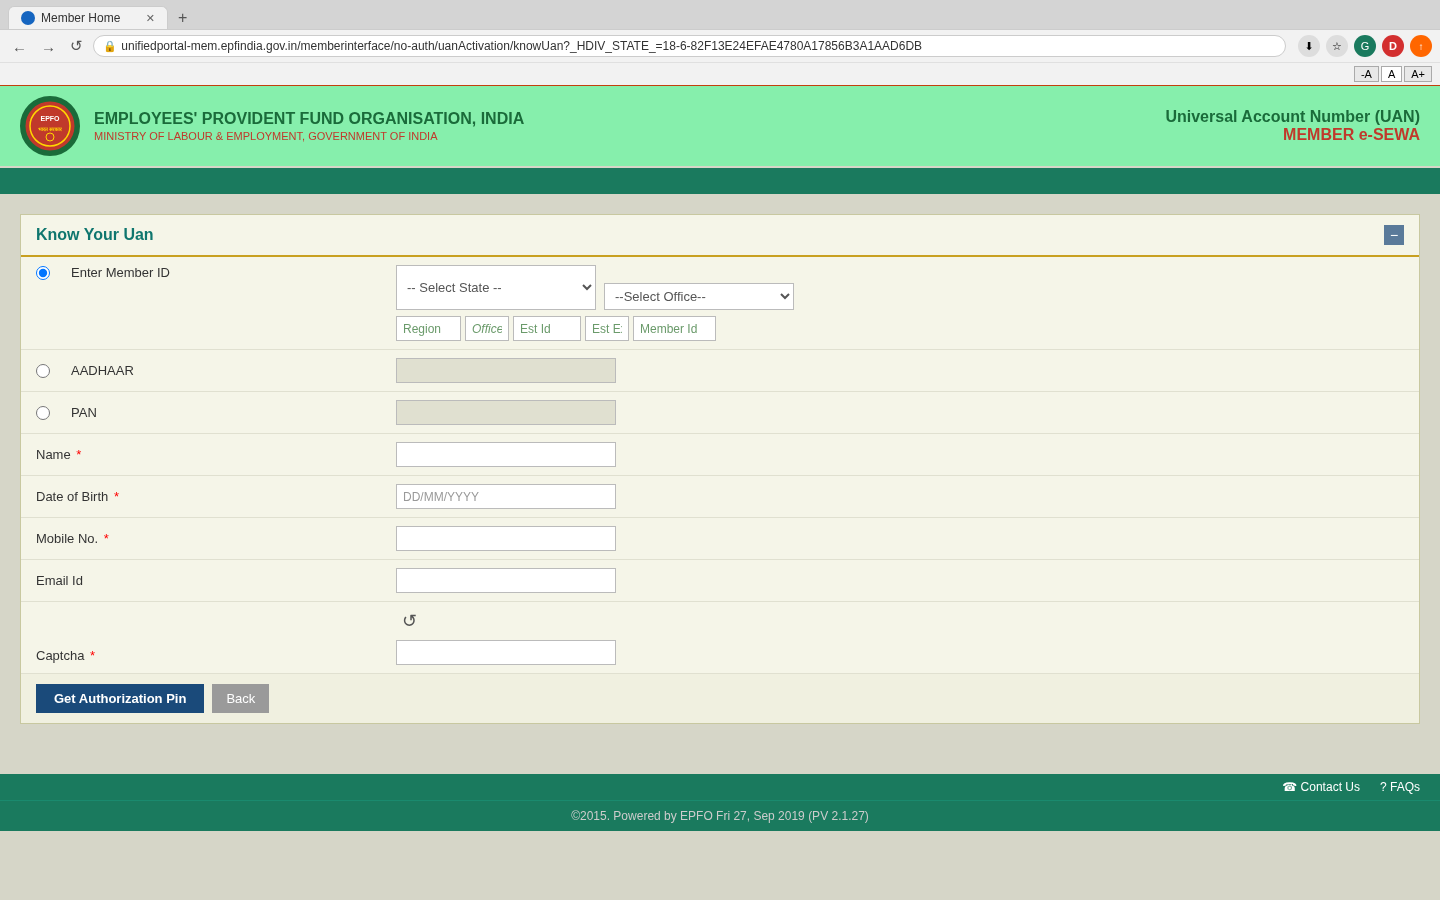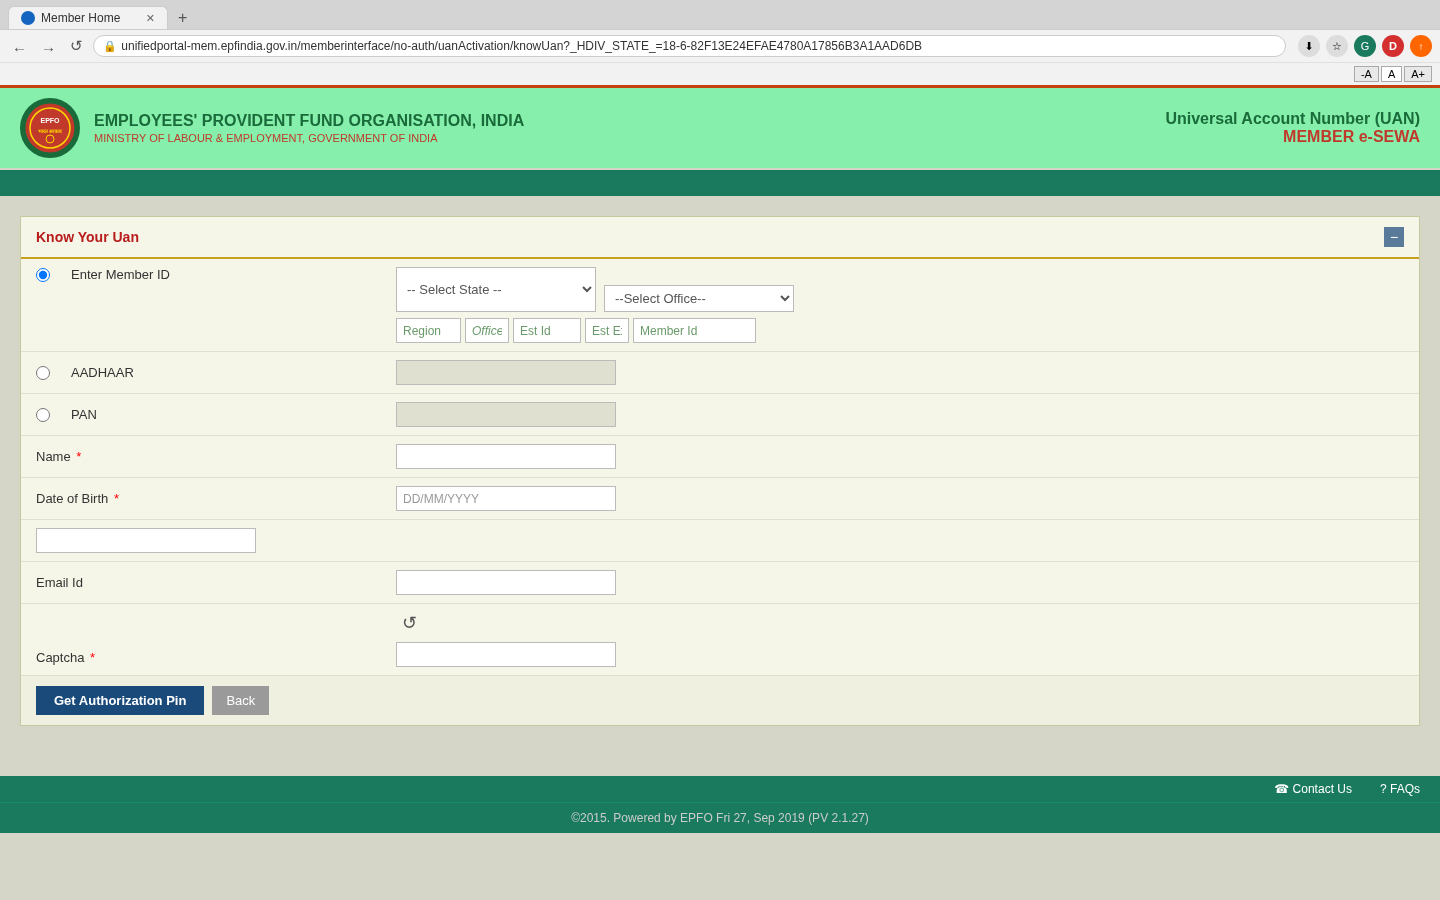--- a/index.html
+++ b/index.html
@@ -1,19 +1,19 @@
 <!DOCTYPE html>
 <html><head>
   <meta charset="utf-8">
   <style>
     * { box-sizing: border-box; margin: 0; padding: 0; }
     body { font-family: Arial, sans-serif; font-size: 13px; background: #d6d6c8; min-height: 900px; }
 
     
-    .browser-chrome { background: #fdba74; border-bottom: 3px solid #c2410c; }
+    .browser-chrome { background: #fdba74; border-bottom: 1px solid #c2410c; }
     .tab-bar { display: flex; align-items: center; padding: 6px 0 0 8px; background: #d4d4d4; }
     .tab { display: flex; align-items: center; background: #f2f2f2; border: 1px solid #ccc; border-bottom: none; border-radius: 6px 6px 0 0; padding: 4px 12px; font-size: 12px; color: #333; min-width: 160px; }
     .tab .favicon { width: 14px; height: 14px; background: #1565c0; border-radius: 50%; margin-right: 6px; display: inline-block; }
     .tab .close-tab { margin-left: auto; font-size: 11px; color: #666; cursor: pointer; }
     .new-tab { font-size: 16px; color: #555; margin-left: 4px; cursor: pointer; padding: 0 6px; }
 
     .address-bar-row { display: flex; align-items: center; padding: 5px 8px; background: #f2f2f2; border-top: 1px solid #ccc; gap: 6px; }
     .nav-btn { background: none; border: none; font-size: 15px; color: #555; cursor: pointer; padding: 2px 4px; }
     .nav-btn:disabled { color: #bbb; cursor: default; }
     .address-bar { flex: 1; display: flex; align-items: center; background: #fff; border: 1px solid #ccc; border-radius: 12px; padding: 3px 10px; font-size: 12px; color: #333; }
@@ -41,21 +41,21 @@
     .uan-title { color: #1a6b3a; font-size: 16px; font-weight: bold; }
     .uan-sub { color: #c0392b; font-size: 16px; font-weight: bold; }
 
     
     .green-banner { background: #1a7a5e; height: 26px; }
 
     
     .main-container { padding: 20px 20px; }
     .form-card { background: #f5f5e8; border: 1px solid #c8c8a0; }
     .card-header { background: #f5f5e8; padding: 10px 15px; border-bottom: 2px solid #c8a020; display: flex; align-items: center; justify-content: space-between; }
-    .card-title { color: #b91c1c; font-weight: bold; font-size: 14px; text-align: right; }
+    .card-title { color: #0f766e; font-weight: bold; font-size: 16px; text-align: right; }
     .collapse-btn { background: #5a7a9a; color: white; border: none; width: 20px; height: 20px; font-size: 14px; cursor: pointer; display: flex; align-items: center; justify-content: center; }
 
     .form-body { padding: 0; }
 
     
     .form-row { display: flex; align-items: flex-start; padding: 8px 15px; border-bottom: 1px solid #e0e0d0; }
     .form-row:last-child { border-bottom: none; }
     .form-label { width: 360px; min-width: 360px; padding-top: 5px; font-size: 13px; color: #333; }
     .form-label .required { color: red; margin-left: 2px; }
     .form-control-area { flex: 1; display: flex; align-items: center; flex-wrap: wrap; gap: 6px; }
@@ -90,21 +90,21 @@
     .member-id-controls { flex: 1; }
     .member-id-selects { display: flex; gap: 8px; margin-bottom: 6px; }
     .member-id-inputs { display: flex; gap: 4px; }
 
     .select-state { width: 200px; }
     .select-office { width: 190px; margin-top: 18px; }
     .input-region { width: 65px; }
     .input-office { width: 44px; font-style: italic; }
     .input-est-id { width: 68px; }
     .input-est-ext { width: 44px; }
-    .input-member-id { width: 123px; }
+    .input-member-id { width: 83px; }
 
     
     ::placeholder { color: #999; font-size: 12px; }
     .placeholder-green::placeholder { color: #6a9a6a; }
 
     
     .captcha-img {
       background: linear-gradient(135deg, #b8a060 0%, #c8b070 30%, #a89050 60%, #c0a860 100%);
       width: 175px;
       height: 45px;
@@ -130,21 +130,21 @@
       background: rgba(0,0,0,0.3);
     }
     .captcha-refresh { font-size: 18px; color: #555; cursor: pointer; margin-left: 6px; }
 
     
     .btn-auth { background: #1a4a7a; color: white; border: none; padding: 7px 18px; font-size: 13px; cursor: pointer; font-weight: bold; }
     .btn-back { background: #9a9a9a; color: white; border: none; padding: 7px 14px; font-size: 13px; cursor: pointer; }
     .button-row { padding: 10px 15px; display: flex; gap: 8px; align-items: center; background: #f0f0e0; }
 
     
-    .footer-top { background: #1a7a5e; padding: 6px 20px; display: flex; justify-content: flex-end; gap: 28px; }
+    .footer-top { background: #1a7a5e; padding: 6px 20px; display: flex; justify-content: flex-end; gap: 20px; }
     .footer-link { color: white; font-size: 12px; text-decoration: none; cursor: pointer; }
     .footer-bottom { background: #1a7a5e; border-top: 1px solid #1a8a6e; padding: 8px; text-align: center; color: #ccc; font-size: 12px; }
 
     
     .spacer { height: 30px; }
   </style>
 </head>
 <body>
 
 <div class="browser-chrome">
@@ -279,20 +279,24 @@
           <div class="form-label">
             <span>Date of Birth</span>
             <span class="required">*</span>
           </div>
           <div class="form-control-area">
             <input type="text" style="width: 220px;" placeholder="DD/MM/YYYY">
           </div>
         </div>
 
         <div class="form-row">
+          <div class="form-label">
+            <span>Mobile No.</span>
+            <span class="required">*</span>
+          </div>
           <div class="form-control-area">
             <input type="text" style="width: 220px;">
           </div>
         </div>
 
         <div class="form-row">
           <div class="form-label">
             <span>Email Id</span>
           </div>
           <div class="form-control-area">

